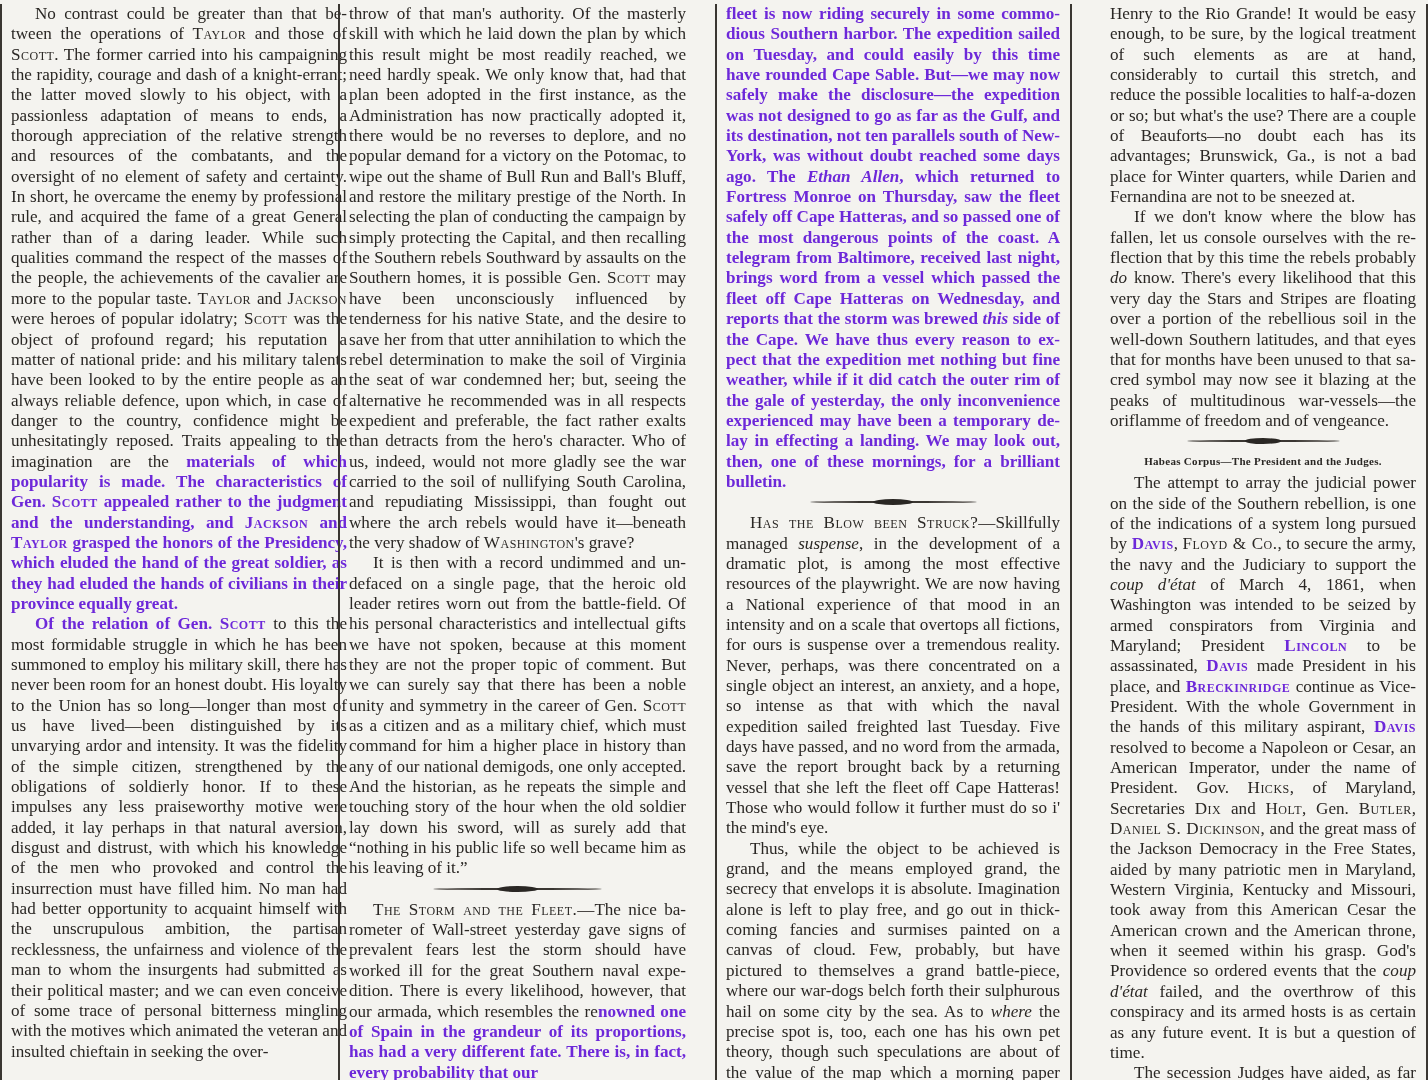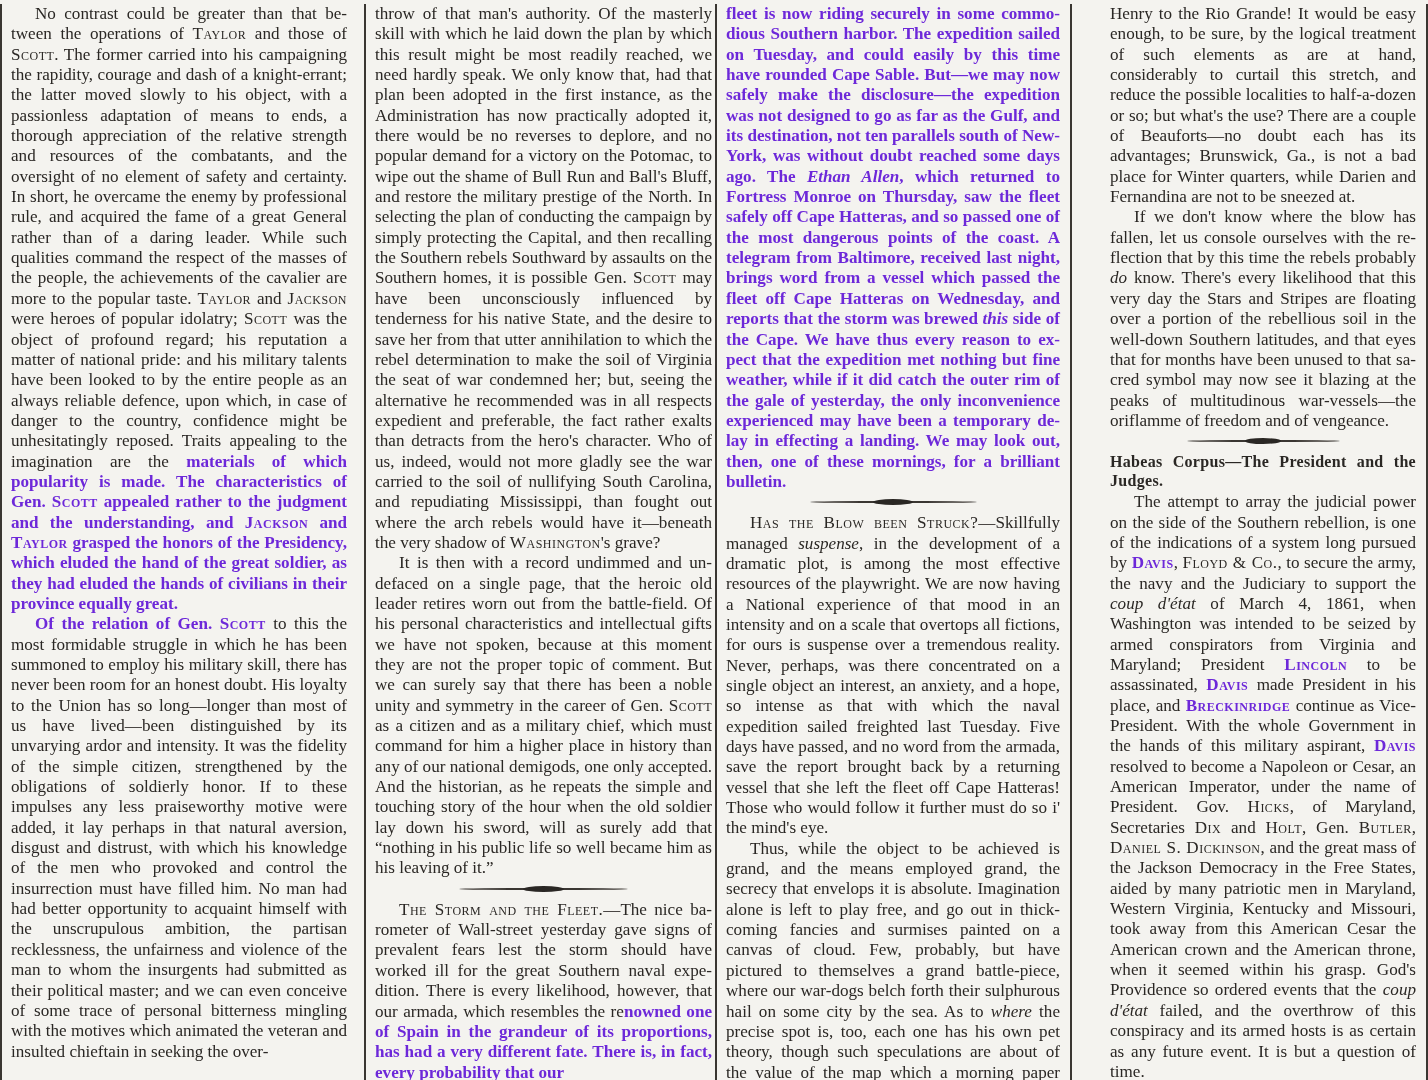--- a/index.html
+++ b/index.html
@@ -16,36 +16,36 @@
     border-left:2px solid #3a3632;
     font-size:17.1px; line-height:20.35px;
     text-align:justify; hyphens:manual;
   }
   .col p { margin:0; text-indent:0; }
   .col p.ind { text-indent:24px; }
   .sc { font-variant:small-caps; letter-spacing:0.5px; }
   .it { font-style:italic;margin-top:32px; }
   .bold { font-weight:bold; color:#6d28d9; }
   .c1 { left:0px; width:357px; }
-  .c2 { left:364px; width:358px; }
+  .c2 { left:338px; width:358px; }
   .c3 { left:715px; width:355px; }
   .c4 { left:1070px; width:358px; border-right:2px solid #3a3632;padding-left:38px; }
   .rule {
     height:16px; position:relative; margin:2px 0 3px 0;
   }
   .rule::before {
     content:""; position:absolute; left:25%; right:25%; top:7px; height:2px;
     background:#3a3632; border-radius:50%;
   }
   .rule::after {
     content:""; position:absolute; left:44%; right:44%; top:5px; height:6px;
     background:#2a2724; border-radius:50%;
   }
   .heading {
-    font-weight:bold; font-size:16px; line-height:19px;
+    text-align:center; font-weight:bold; font-size:11px; line-height:19px;
     letter-spacing:0.3px; margin:0 0 2px 0;
   }
 </style>
 </head>
 <body>
 
 <div class="page">
   <div class="col c1">
       <p class="ind"><span>No contrast could be greater than that be­tween the operations of </span><span class="sc">Taylor</span><span> and those of </span><span class="sc">Scott</span><span>. The former carried into his campaign­ing the rapidity, courage and dash of a knight-errant; the latter moved slowly to his ob­ject, with a passionless adaptation of means to ends, a thorough apprecia­tion of the relative strength and re­sources of the combatants, and the oversight of no element of safety and certain­ty. In short, he overcame the enemy by pro­fessional rule, and acquired the fame of a great General rather than of a daring leader. While such qualities command the respect of the masses of the people, the achievements of the cavalier are more to the popular taste. </span><span class="sc">Taylor</span><span> and </span><span class="sc">Jackson</span><span> were heroes of popular idolatry; </span><span class="sc">Scott</span><span> was the object of profound regard; his reputation a matter of national pride: and his military talents have been looked to by the entire people as an always reliable defence, upon which, in case of danger to the country, confidence might be unhesitatingly reposed. Traits appealing to the imagination are the </span><span class="bold">materials of which popularity is made. The characteristics of Gen. </span><span class="bold sc">Scott</span><span class="bold"> appealed rather to the judgment and the understanding, and </span><span class="bold sc">Jackson</span><span class="bold"> and </span><span class="bold sc">Taylor</span><span class="bold"> grasped the honors of the Presidency, which eluded the hand of the great soldier, as they had eluded the hands of civilians in their province equally great.</span></p>
       <p class="ind"><span class="bold">Of the relation of Gen. </span><span class="bold sc">Scott</span><span> to this the most formidable struggle in which he has been summoned to employ his military skill, there has never been room for an honest doubt. His loyalty to the Union has so long—longer than most of us have lived—been distinguished by its unvarying ardor and intensity. It was the fidelity of the simple citizen, strengthened by the obligations of soldierly honor. If to these impulses any less praiseworthy motive were added, it lay perhaps in that natural aversion, disgust and distrust, with which his knowledge of the men who provoked and control the insurrec­tion must have filled him. No man had had better opportunity to acquaint himself with the unscrupulous ambition, the partisan recklessness, the unfairness and violence of the man to whom the insurgents had submitted as their political mas­ter; and we can even conceive of some trace of personal bitterness mingling with the motives which animated the veteran and insulted chieftain in seeking the over-</span></p>

